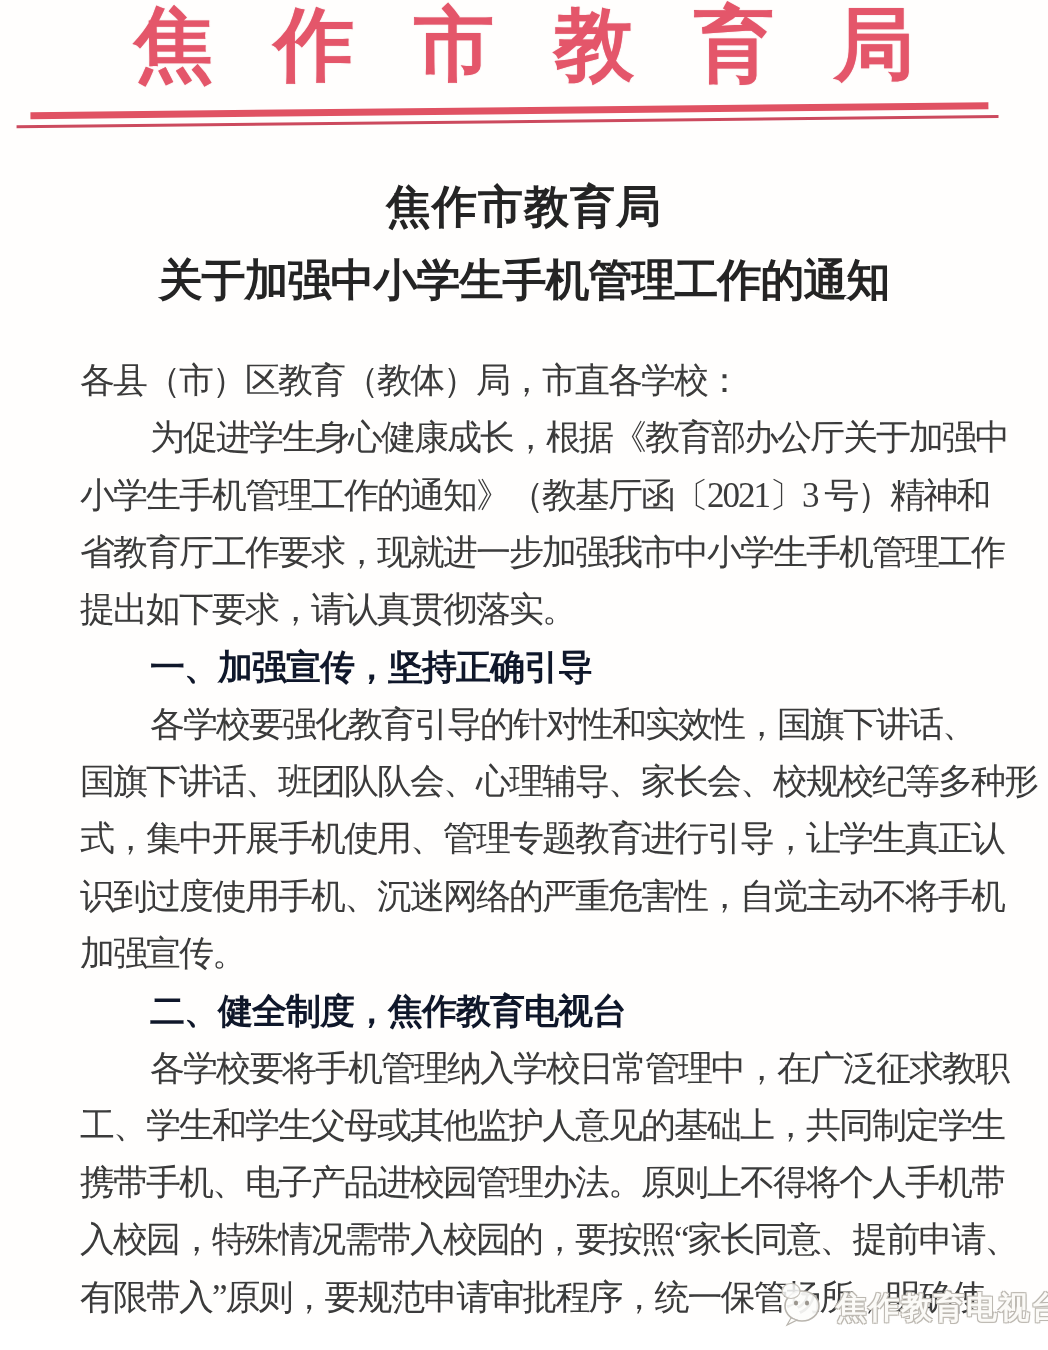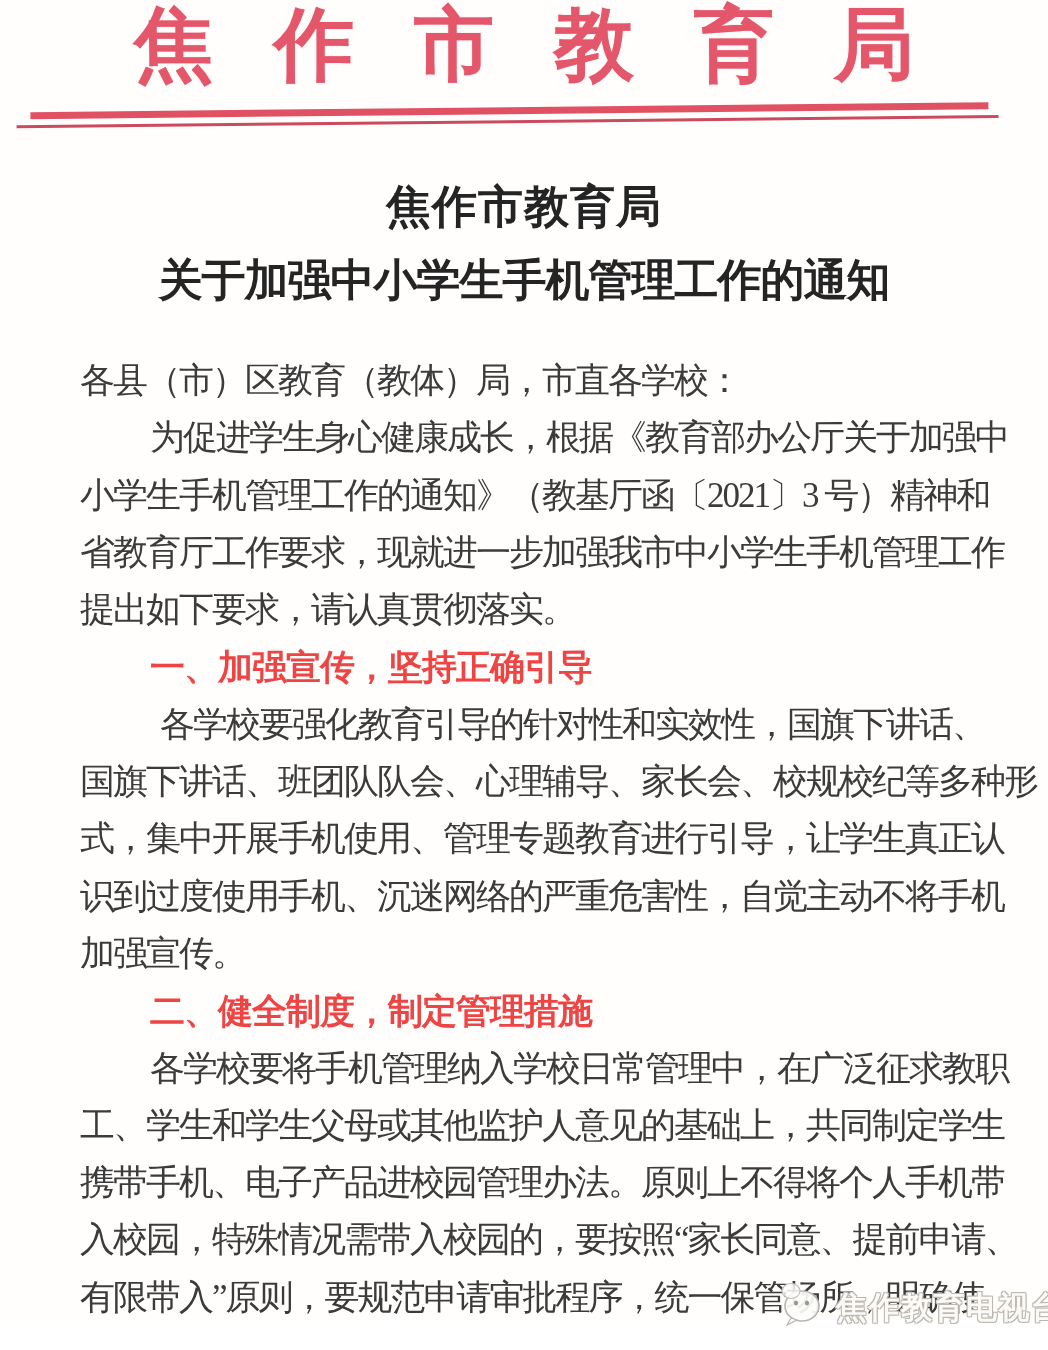--- a/index.html
+++ b/index.html
@@ -77,25 +77,25 @@
     top: 352px; left: 80px;
     width: 915px;
     font-size: 35px;
     line-height: 57.3px;
     letter-spacing: -2px;
     color: #3b3b3b;
     font-family: "Liberation Serif", serif;
     white-space: nowrap;
   }
   .line { height: 57.3px; }
-  .line.indent { text-indent: 70px; text-align: center; }
+  .line.indent { text-indent: 70px; }
   .line.heading {
     font-family: "Liberation Sans", sans-serif;
     font-weight: bold;
-    color: #ef4444;
+    color: #0f172a;
     text-indent: 70px;
     letter-spacing: -1px;
   }
 
   
   .watermark {
     position: absolute;
     left: 778px; top: 1280px;
     display: flex;
     align-items: center;
@@ -139,21 +139,21 @@
     <div class="line indent">为促进学生身心健康成长，根据《教育部办公厅关于加强中</div>
     <div class="line">小学生手机管理工作的通知》（教基厅函〔2021〕3 号）精神和</div>
     <div class="line">省教育厅工作要求，现就进一步加强我市中小学生手机管理工作</div>
     <div class="line">提出如下要求，请认真贯彻落实。</div>
     <div class="line heading">一、加强宣传，坚持正确引导</div>
     <div class="line indent">各学校要强化教育引导的针对性和实效性，国旗下讲话、</div>
     <div class="line">国旗下讲话、班团队队会、心理辅导、家长会、校规校纪等多种形</div>
     <div class="line">式，集中开展手机使用、管理专题教育进行引导，让学生真正认</div>
     <div class="line">识到过度使用手机、沉迷网络的严重危害性，自觉主动不将手机</div>
     <div class="line">加强宣传。</div>
-    <div class="line heading">二、健全制度，制定管理措施</div>
+    <div class="line heading">二、健全制度，焦作教育电视台</div>
     <div class="line indent">各学校要将手机管理纳入学校日常管理中，在广泛征求教职</div>
     <div class="line">工、学生和学生父母或其他监护人意见的基础上，共同制定学生</div>
     <div class="line">携带手机、电子产品进校园管理办法。原则上不得将个人手机带</div>
     <div class="line">入校园，特殊情况需带入校园的，要按照“家长同意、提前申请、</div>
     <div class="line">有限带入”原则，要规范申请审批程序，统一保管场所，明确使</div>
   </div>
 
   <div class="watermark">
     <span>
       <svg width="56" height="52" viewBox="0 0 56 52">

